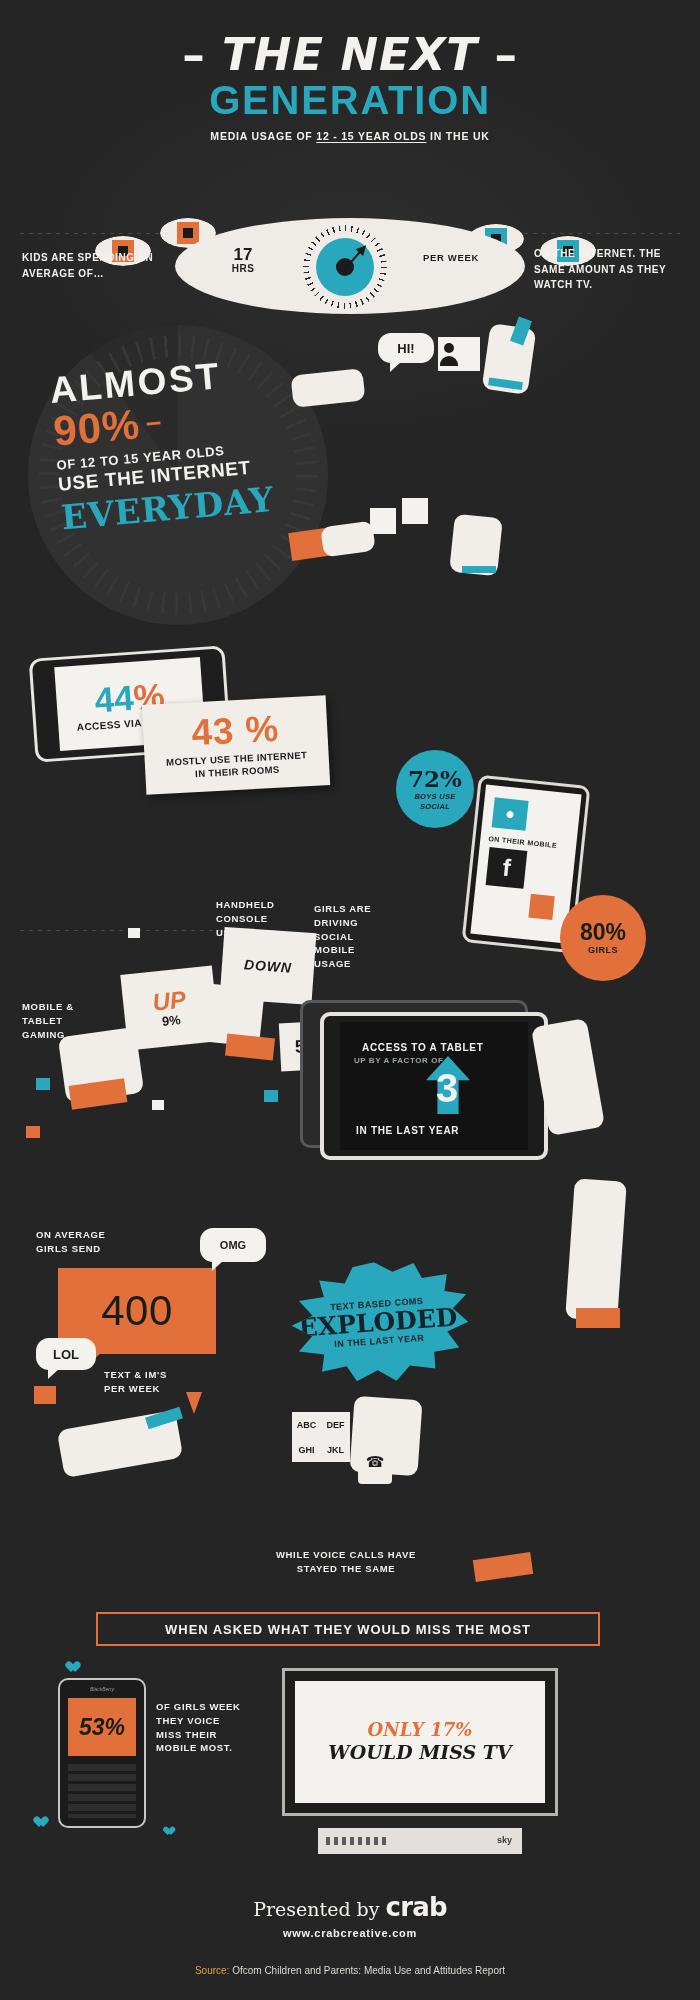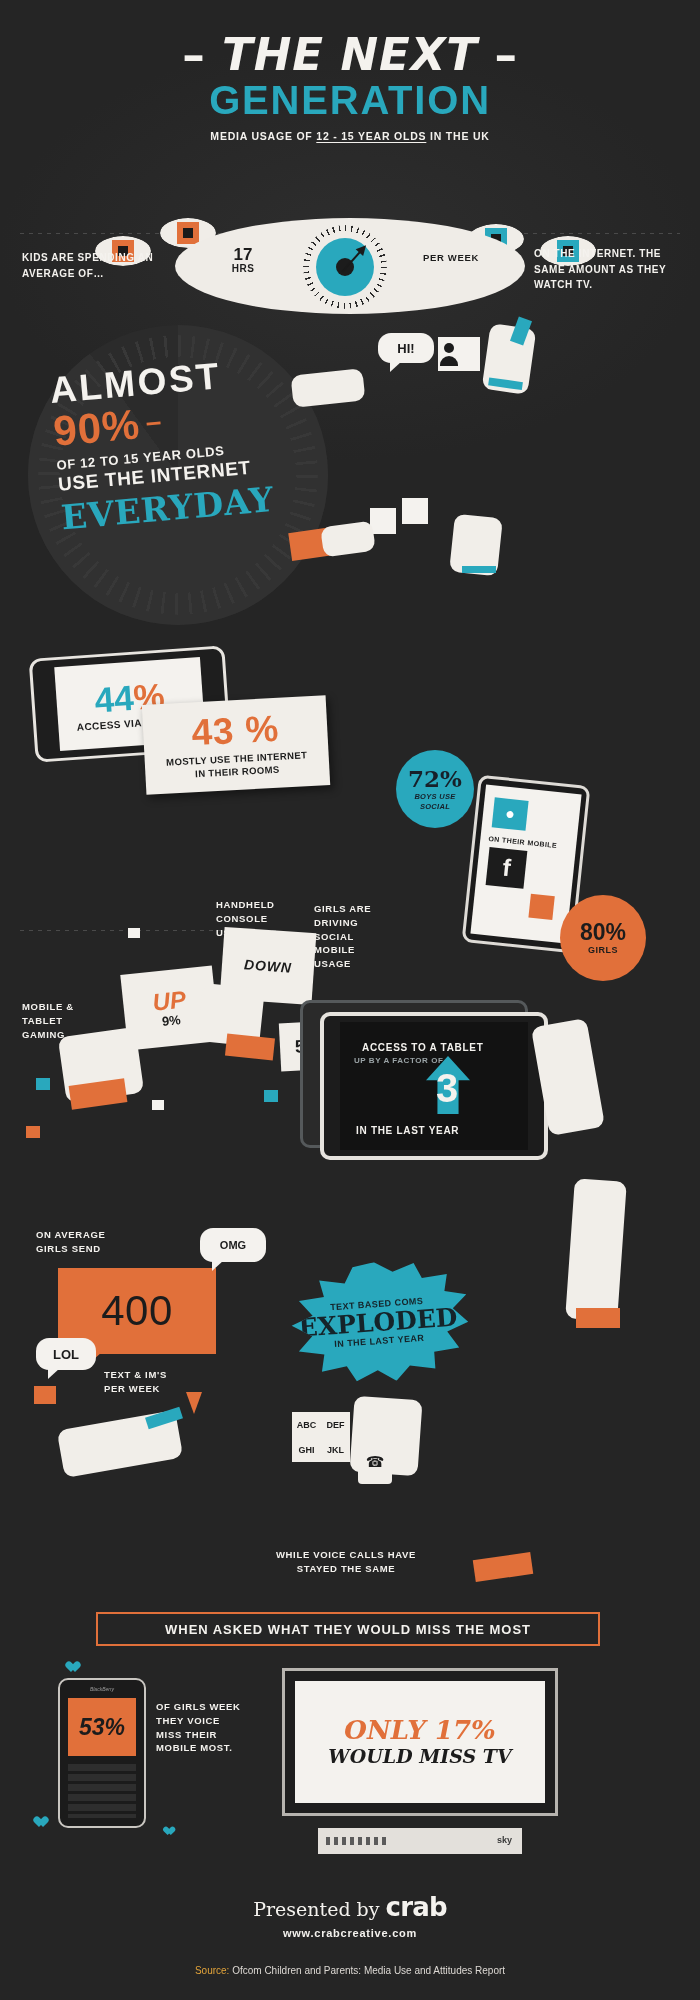--- a/index.html
+++ b/index.html
@@ -273,21 +273,21 @@
   #bb .scr b { font-size: 23px; color:#1c1c1c; }
   #bb .kb { position:absolute; left:8px; bottom:8px; right:8px; top:84px;
             background: repeating-linear-gradient(#2e2e2e 0 7px,#1b1b1b 7px 10px); }
 
   
   #tv {
     left: 282px; top: 1668px; width: 276px; height: 148px; background:#1e1e1e; border:3px solid #b7b4af;
   }
   #tv .scr { position:absolute; inset:10px; background:#f4f2ee; display:flex; flex-direction:column;
              align-items:center; justify-content:center; }
-  #tv .l1 { font-family:"DejaVu Serif",serif; font-style:italic; font-weight:bold; font-size:26px; color:#e1703a; line-height:1;}
+  #tv .l1 { font-family:"DejaVu Serif",serif; font-style:italic; font-weight:bold; font-size:18px; color:#e1703a; line-height:1;}
   #tv .l2 { font-family:"DejaVu Serif",serif; font-style:italic; font-weight:bold; font-size:19px; color:#1c1c1c; margin-top:2px;}
   #tvbox { left: 318px; top: 1828px; width: 204px; height: 26px; background:#e3e0db; }
   #tvbox::after{ content:""; position:absolute; left:8px; top:9px; width:60px; height:8px;
      background: repeating-linear-gradient(to right,#5b5b5b 0 4px, transparent 4px 8px);}
 
   
   #footer { left:0; top: 1892px; width: 700px; text-align:center; }
   #footer .pres { font-family:"DejaVu Serif",serif; font-size: 19px; color:#f4f2ee; }
   #footer .pres b { font-family:"DejaVu Sans",sans-serif; font-size: 26px; letter-spacing:-.03em; }
   #footer .url { font-size: 11px; color:#f4f2ee; letter-spacing:.07em; margin-top:5px; font-weight:bold;}

